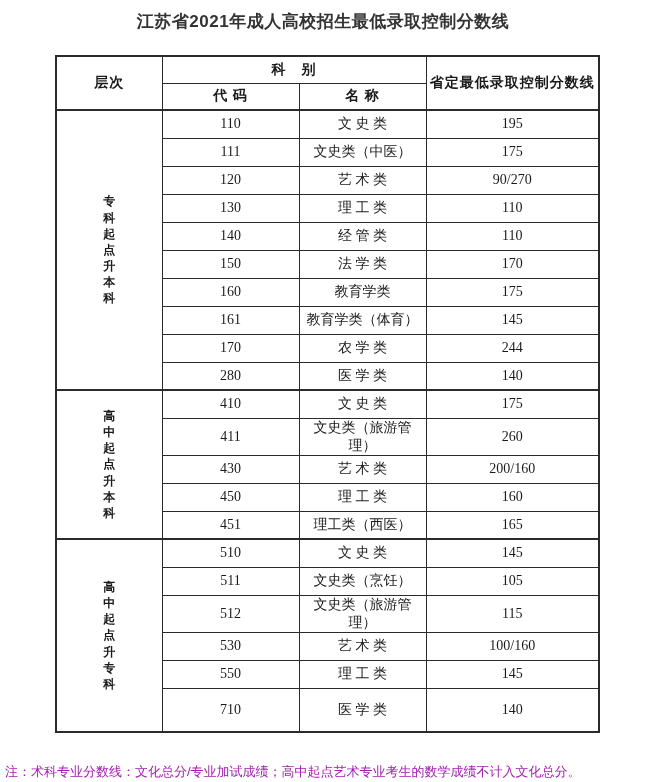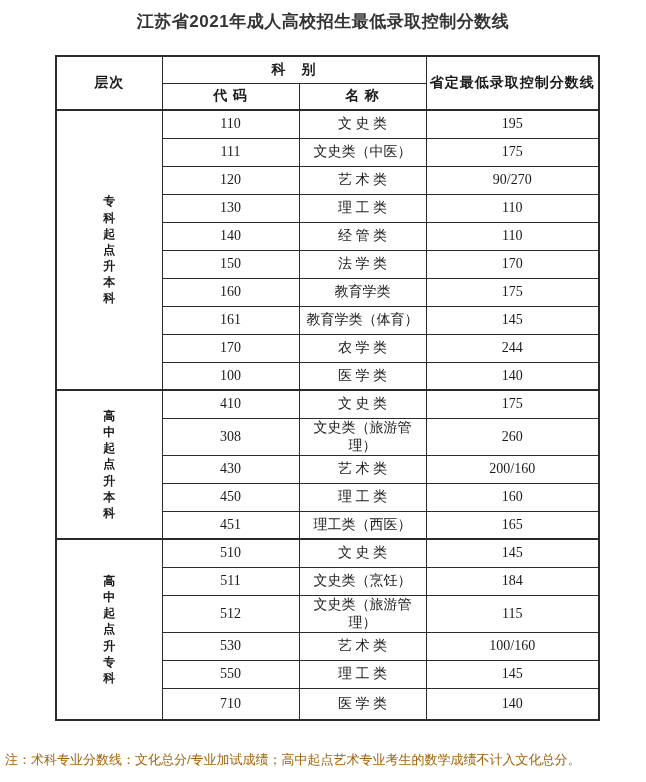--- a/index.html
+++ b/index.html
@@ -29,39 +29,39 @@
   .score-table th, .score-table td {
     border: 1px solid #2b2b2b;
     text-align: center;
     vertical-align: middle;
     font-size: 14px;
     padding: 0 2px;
   }
   .score-table th { font-weight: bold; letter-spacing: 1px; }
   .score-table tr.hrow  { height: 27px; }
   .score-table tr.drow  { height: 28px; }
-  .score-table tr.tall  { height: 32px; }
+  .score-table tr.tall  { height: 44px; }
   
   .score-table tr.sec td { border-top: 2px solid #2b2b2b; }
   .level-cell { font-weight: bold; }
   .vlabel {
     width: 1.15em;
     margin: 16px auto;
     word-break: break-all;
     line-height: 1.35;
     font-size: 12px;
     font-weight: bold;
     letter-spacing: 0;
   }
   .name-col  { letter-spacing: 0; margin-left: 35px; }
   .note {
     margin: 30px 0 0 5px;
     font-family: "Liberation Sans", sans-serif;
     font-size: 13px;
-    color: #a16207;
+    color: #a21caf;
   }
 </style>
 </head>
 <body>
 
 <div class="page-title">江苏省2021年成人高校招生最低录取控制分数线</div>
 
 <table class="score-table">
   <colgroup>
     <col style="width:106px">
@@ -123,35 +123,35 @@
       <td>161</td>
       <td class="name-col">教育学类（体育）</td>
       <td>145</td>
     </tr>
     <tr class="drow">
       <td>170</td>
       <td class="name-col">农 学 类</td>
       <td>244</td>
     </tr>
     <tr class="drow">
-      <td>100</td>
+      <td>280</td>
       <td class="name-col">医 学 类</td>
       <td>140</td>
     </tr>
 
     <tr class="drow sec">
       <td rowspan="5" class="level-cell">
         <div class="vlabel">高中起点升本科</div>
       </td>
       <td>410</td>
       <td class="name-col">文 史 类</td>
       <td>175</td>
     </tr>
     <tr class="drow">
-      <td>308</td>
+      <td>411</td>
       <td class="name-col">文史类（旅游管理）</td>
       <td>260</td>
     </tr>
     <tr class="drow">
       <td>430</td>
       <td class="name-col">艺 术 类</td>
       <td>200/160</td>
     </tr>
     <tr class="drow">
       <td>450</td>
@@ -168,21 +168,21 @@
       <td rowspan="6" class="level-cell">
         <div class="vlabel">高中起点升专科</div>
       </td>
       <td>510</td>
       <td class="name-col">文 史 类</td>
       <td>145</td>
     </tr>
     <tr class="drow">
       <td>511</td>
       <td class="name-col">文史类（烹饪）</td>
-      <td>184</td>
+      <td>105</td>
     </tr>
     <tr class="drow">
       <td>512</td>
       <td class="name-col">文史类（旅游管理）</td>
       <td>115</td>
     </tr>
     <tr class="drow">
       <td>530</td>
       <td class="name-col">艺 术 类</td>
       <td>100/160</td>

